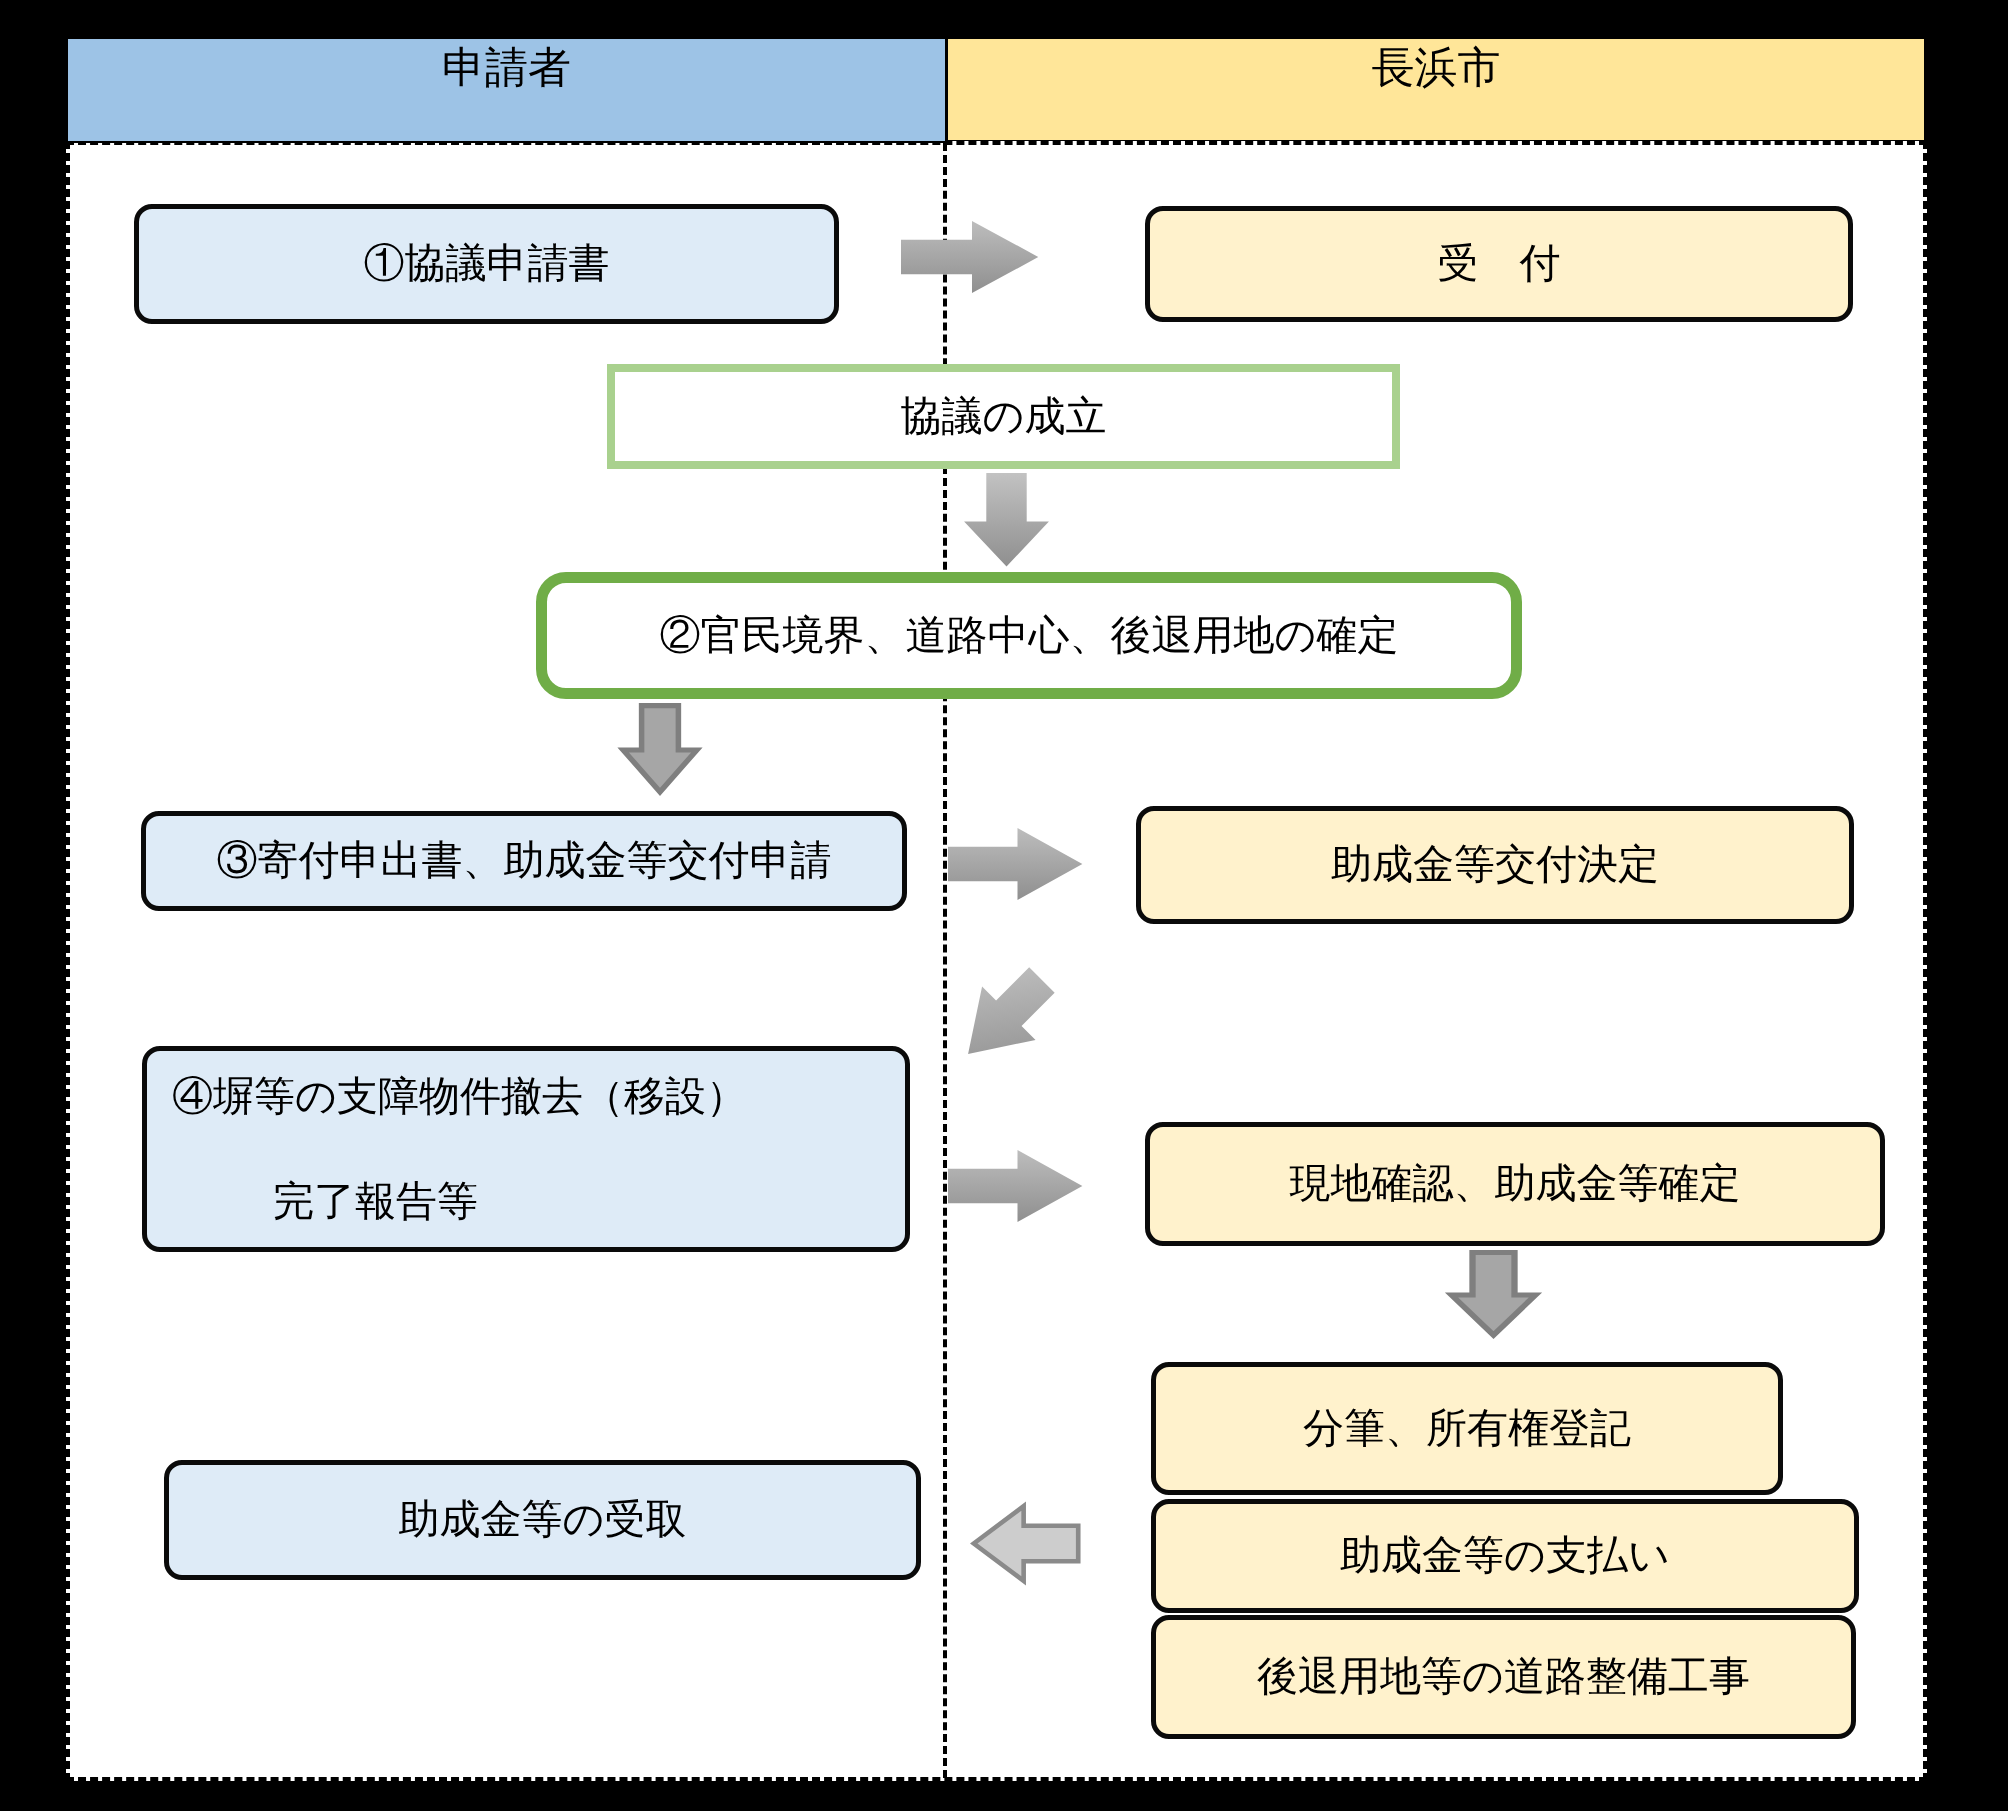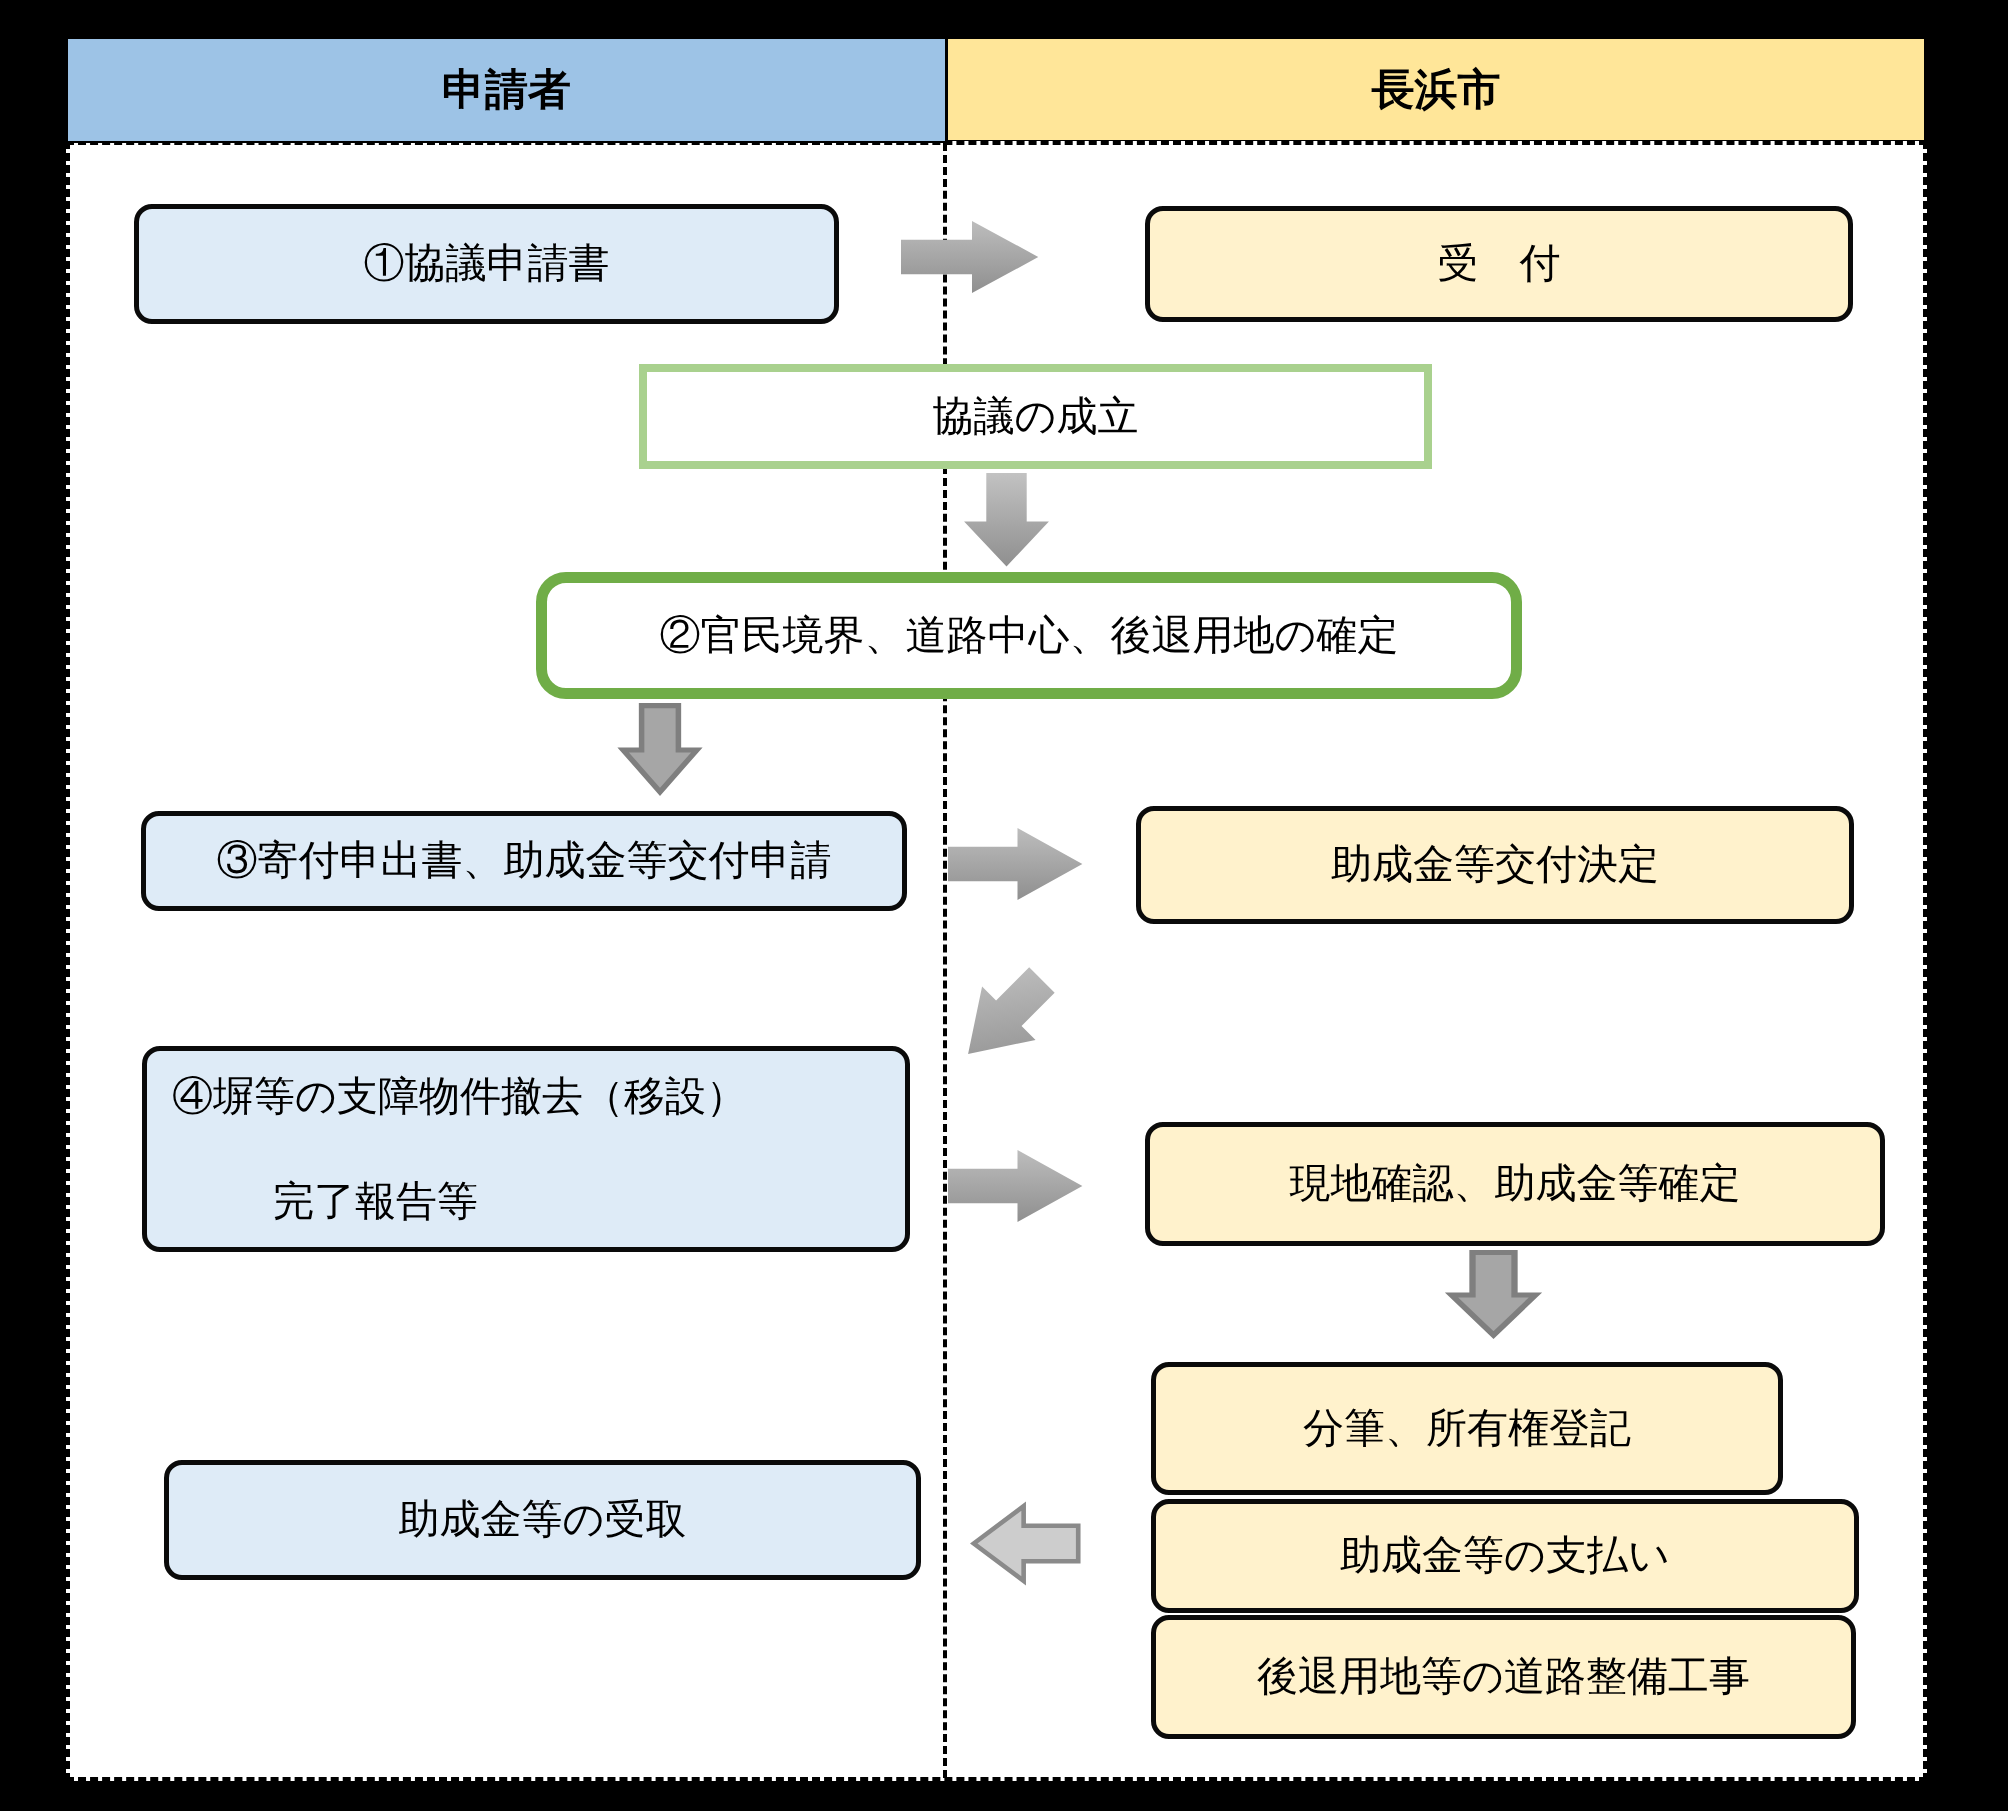--- a/index.html
+++ b/index.html
@@ -2,31 +2,31 @@
 <html style="font-size:15px"><head>
 <meta charset="utf-8">
 <style>
   html,body{margin:0;padding:0;background:#000;}
   .stage{position:relative;width:2009px;height:1812px;background:#000;
          font-family:"Liberation Serif","DejaVu Serif",serif;color:#000;}
   .content{position:absolute;left:66px;top:141px;width:1861px;height:1640px;
            background:#fff;border:4.7px dashed #000;box-sizing:border-box;}
   .divider{position:absolute;left:943px;top:143px;height:1635px;width:0;
            border-left:4.7px dashed #000;}
-  .hcell{position:absolute;top:37px;height:106px;display:flex;align-items:center;justify-content:center;
-         font-family:"Liberation Sans","DejaVu Sans",sans-serif;font-weight:bold;font-size:43px;
+  .hcell{position:absolute;top:37px;height:106px;display:flex;align-items:flex-start;justify-content:center;
+         font-family:"Liberation Sans","DejaVu Sans",sans-serif;font-weight:normal;font-size:43px;
          border:2.8px solid #000;box-sizing:border-box;}
   .hblue{left:66px;width:881px;background:#9DC3E6;}
   .hyellow{left:946px;width:980px;height:103px;background:#FFE699;border-bottom:none;}
   .box{position:absolute;box-sizing:border-box;display:flex;align-items:center;justify-content:center;
        text-align:center;font-size:41px;line-height:1.4;}
   .rounded{border:5.6px solid #0a0a0a;border-radius:18px;}
   .blue{background:#DEEBF7;}
   .yellow{background:#FFF2CC;}
-  .green-light{background:#fff;border:8.4px solid #A9D18E;margin-left:32px;}
+  .green-light{background:#fff;border:8.4px solid #A9D18E;}
   .green-dark{background:#fff;border:11.2px solid #70AD47;border-radius:30px;}
   .two-line{flex-direction:column;align-items:flex-start;justify-content:center;
             padding-left:25px;text-align:left;}
   .two-line .l2{padding-left:101px;margin-top:48px;}
   .arrow{position:absolute;}
   .arrow svg{display:block;width:100%;height:100%;}
 </style>
 </head>
 <body>
 

